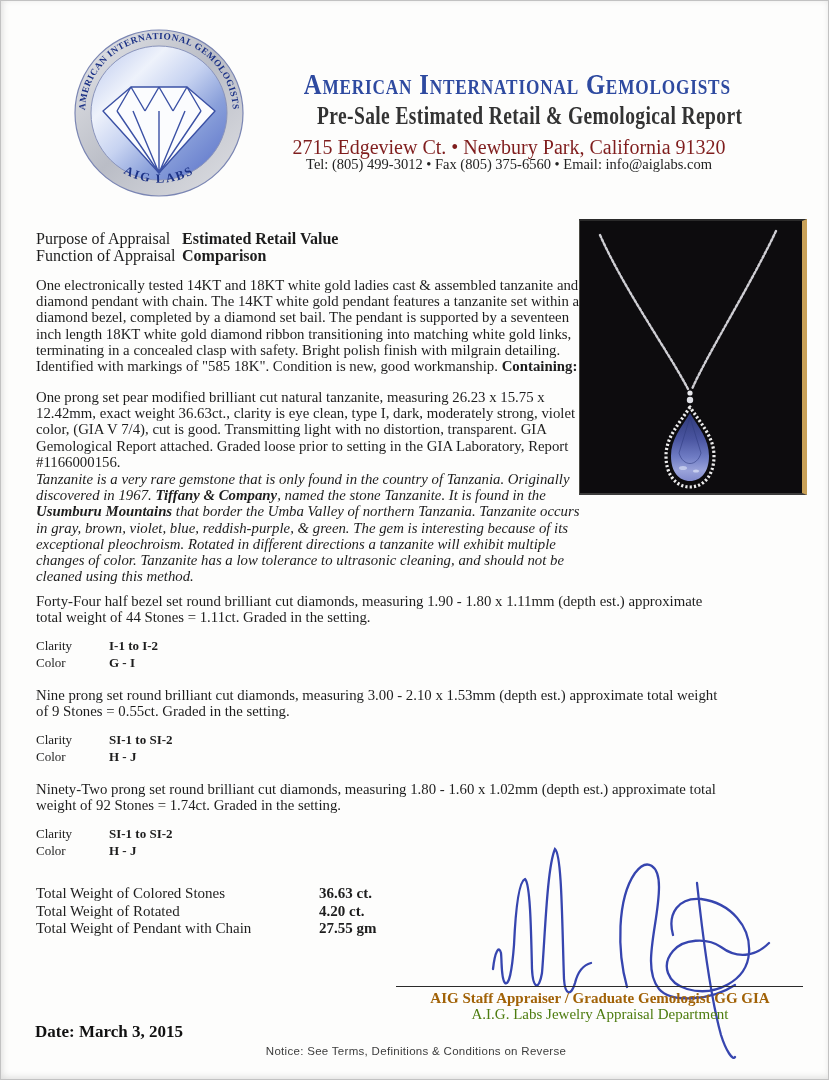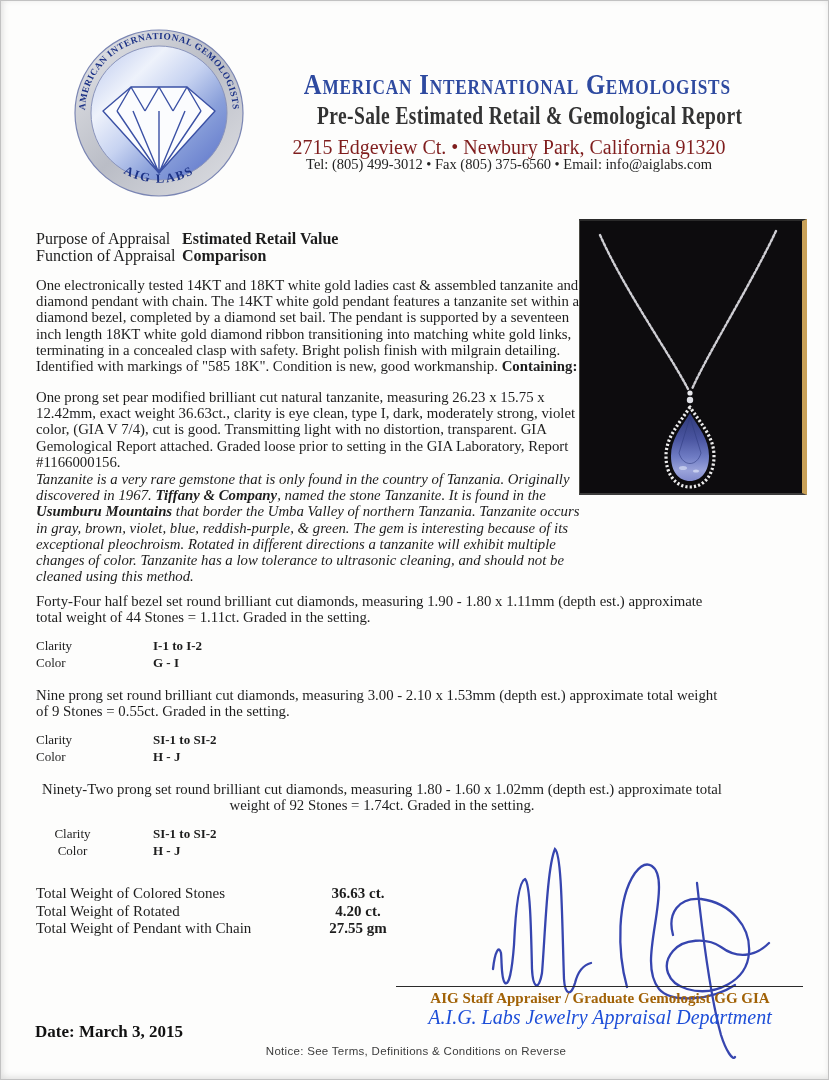--- a/index.html
+++ b/index.html
@@ -35,36 +35,36 @@
   .abs{position:absolute; left:35px;}
   .meta{top:230px; width:540px;}
   .meta-row{display:flex; font-size:16px; line-height:16.5px;}
   .meta-label{width:146px; flex:none;}
   .meta-value{font-weight:bold;}
   .para{font-size:14.8px; line-height:16.2px; margin:0;}
   .narrow{width:547px;}
   .wide{width:692px;}
   .italic{font-style:italic;}
   #para-intro{top:276px;} #para-tanz{top:388px;} #para-note{top:470px;}
-  #sec0{top:592px;} #sec1{top:686px;} #sec2{top:780px;text-align:center;}
+  #sec0{top:592px;} #sec1{top:686px;} #sec2{top:780px;}
   .grade-block{margin-top:12px;}
   .grade-row{display:flex; font-size:13px; line-height:17px;}
   .grade-label{width:73px; flex:none;}
-  .grade-value{font-weight:bold;margin-left:44px;}
+  .grade-value{font-weight:bold;}
   .totals{top:884px; width:420px;}
   .total-row{display:flex; font-size:15px; line-height:17.5px;}
   .total-label{width:283px; flex:none;}
-  .total-value{font-weight:bold; width:78px; text-align:center;}
+  .total-value{font-weight:bold; width:78px; text-align:left;}
   
   .sig-svg{position:absolute; left:420px; top:838px; width:395px; height:232px; pointer-events:none;}
   .sig-line{position:absolute; left:395px; top:985px; width:407px; height:0; border-top:1.5px solid #2a2a2a;}
   .sig-title{position:absolute; left:392px; top:989px; width:414px; text-align:center;
              font-weight:bold; font-size:15px; color:#a16207;}
   .sig-dept{position:absolute; left:392px; top:1005px; width:414px; text-align:center;
-            font-style:italic; font-size:20px; color:#1d4ed8;}
+            font-size:15px; color:#4d7c0f;}
   .date{position:absolute; left:34px; top:1021px; font-weight:bold; font-size:17px; color:#111;}
   .notice{position:absolute; left:200px; top:1044px; width:430px; text-align:center;
           font-family:"Liberation Sans", sans-serif; font-size:11.5px; color:#3d3d3d; letter-spacing:.3px;}
   .logo text{font-family:"Liberation Serif", serif; font-weight:bold; fill:#1c3286;}
 </style>
 </head>
 <body>
 
 <div class="page">
 

